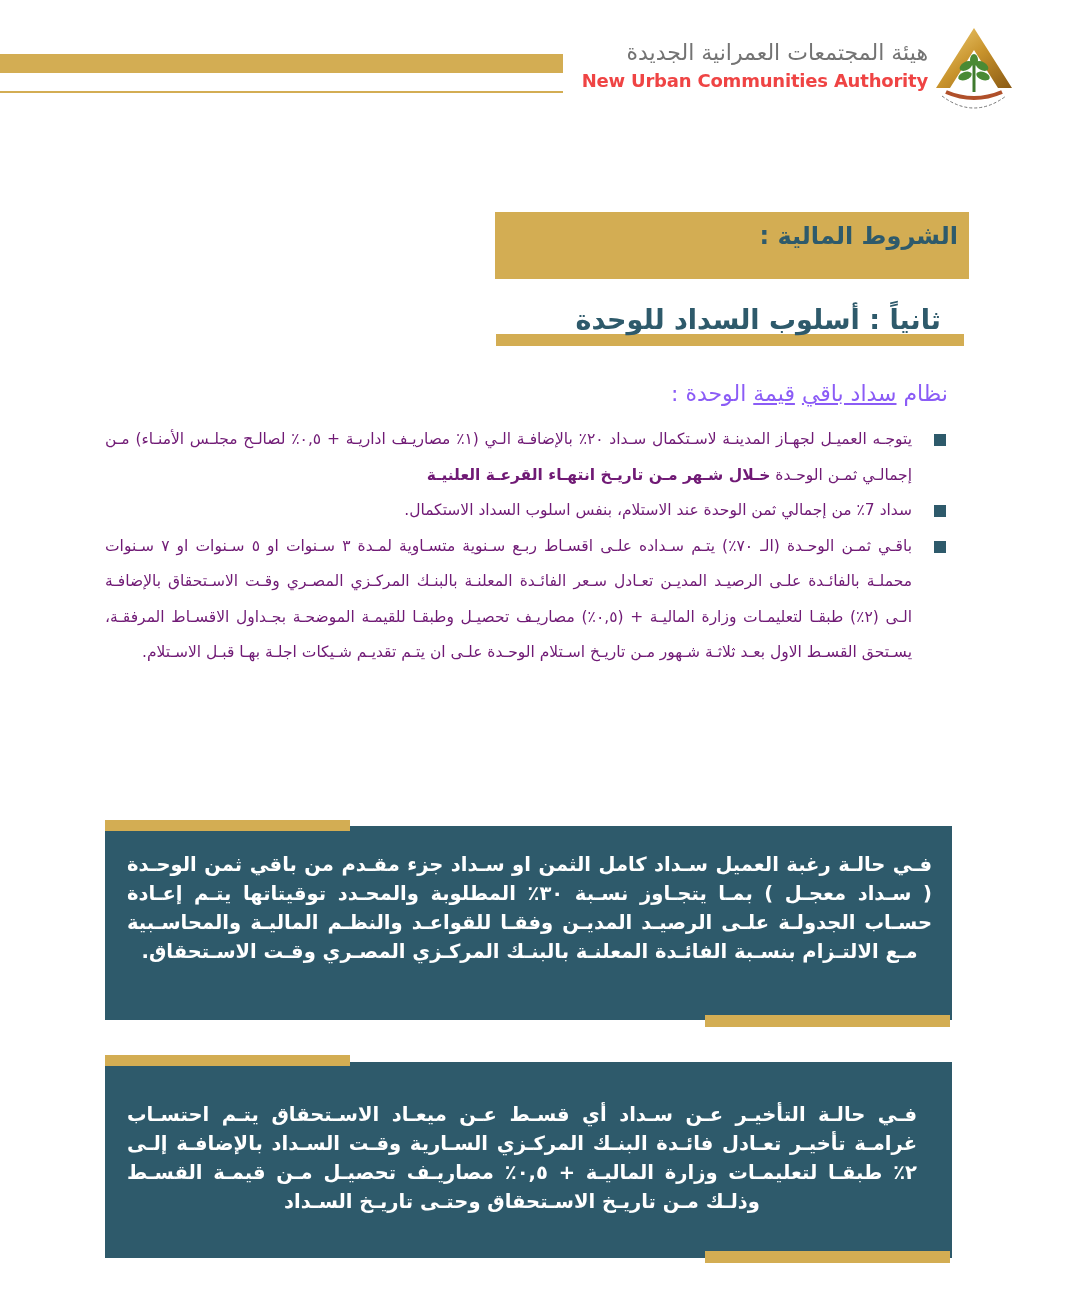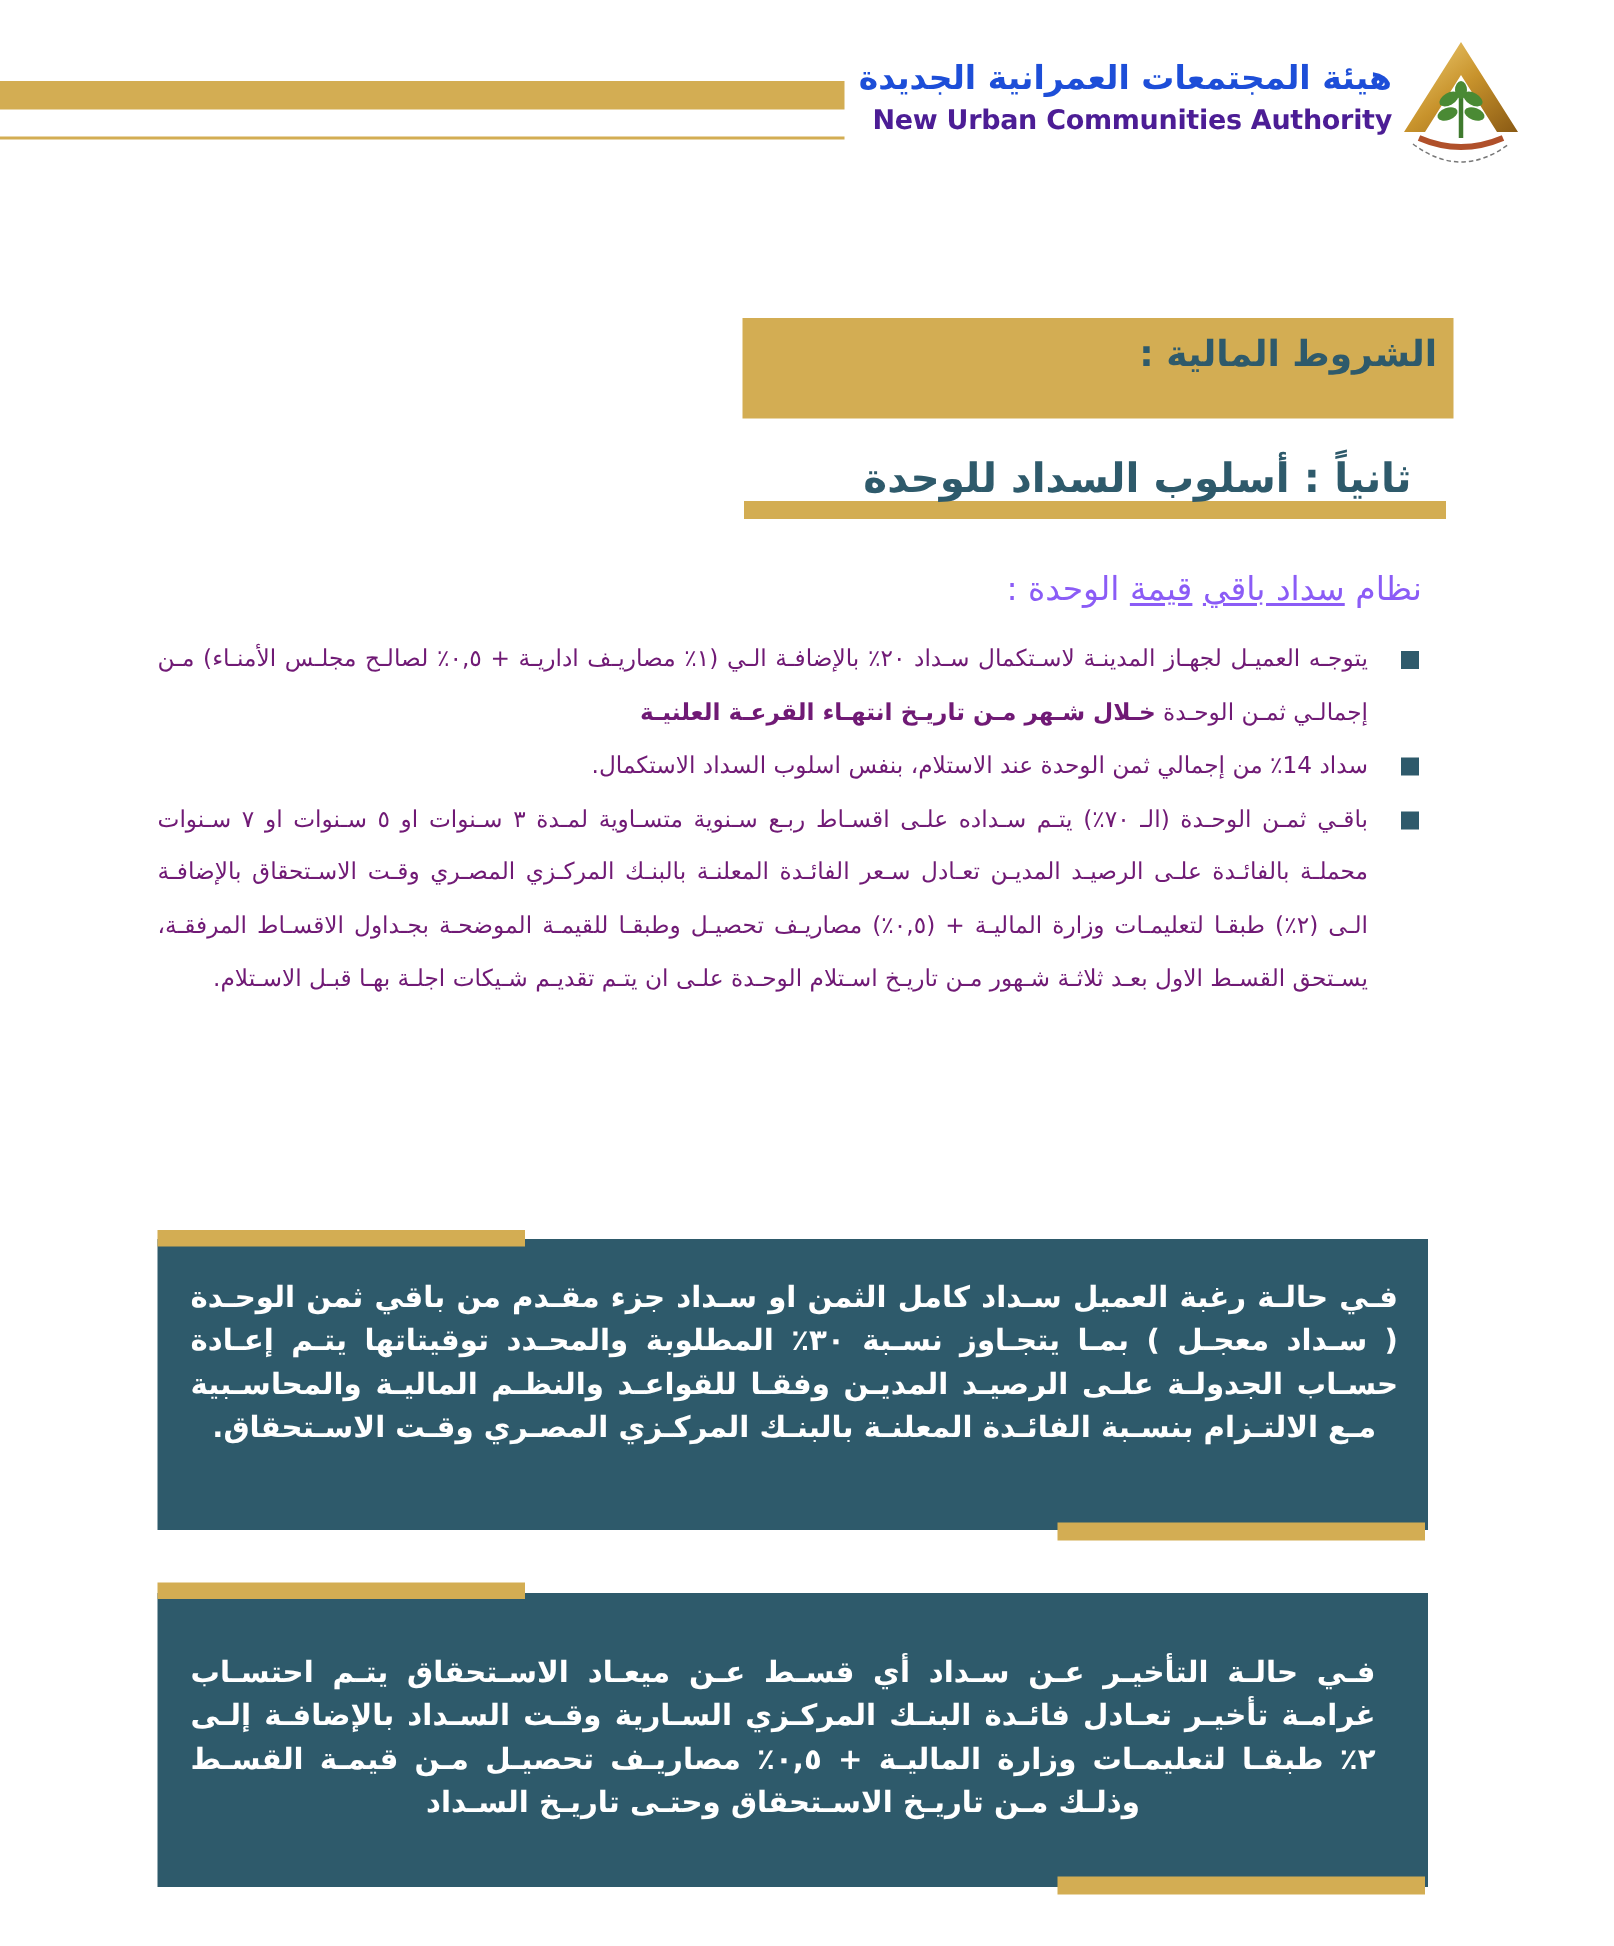--- a/index.html
+++ b/index.html
@@ -5,22 +5,22 @@
     html, body { margin: 0; padding: 0; }
     body {
       width: 1076px; height: 1297px; background: #ffffff; position: relative; overflow: hidden;
       font-family: "DejaVu Sans", sans-serif; color: #2e5a6b;
     }
     .abs { position: absolute; }
     
     .top-bar-thick { left: 0; top: 54px; width: 563px; height: 19px; background: #d3ad53; }
     .top-bar-thin { left: 0; top: 91px; width: 563px; height: 2px; background: #d3ad53; }
     
-    .brand-ar { right: 148px; top: 40px; font-size: 22px; font-weight: bold; color: #1d4ed8; direction: rtl; white-space: nowrap; font-family: "DejaVu Sans", sans-serif; }
-    .brand-en { right: 148px; top: 70px; font-size: 18px; font-weight: bold; color: #4c1d95; white-space: nowrap; font-family: "DejaVu Sans", sans-serif; letter-spacing: -0.2px; }
+    .brand-ar { right: 148px; top: 40px; font-size: 22px; font-weight: normal; color: #737373; direction: rtl; white-space: nowrap; font-family: "DejaVu Sans", sans-serif; }
+    .brand-en { right: 148px; top: 70px; font-size: 18px; font-weight: bold; color: #ef4444; white-space: nowrap; font-family: "DejaVu Sans", sans-serif; letter-spacing: -0.2px; }
     .logo { left: 932px; top: 22px; width: 84px; height: 96px; }
 
     
     .title-box { left: 495px; top: 212px; width: 474px; height: 67px; background: #d3ad53; }
     .title-text { right: 118px; top: 222px; font-size: 24px; font-weight: bold; color: #2e5a6b; direction: rtl; white-space: nowrap; }
     .sub-bar { left: 496px; top: 334px; width: 468px; height: 12px; background: #d3ad53; }
     .sub-text { right: 135px; top: 304px; font-size: 27px; font-weight: bold; color: #2e5a6b; direction: rtl; white-space: nowrap; }
 
     .system-label { right: 128px; top: 381px; font-size: 22px; color: #8b5cf6; direction: rtl; white-space: nowrap; }
     .system-label .u { text-decoration: underline; }
@@ -81,21 +81,21 @@
 </div>
 
 <ul class="abs bullets">
   <li>
     <span class="sq"></span>
     <span>يتوجـه العميـل لجهـاز المدينـة لاسـتكمال سـداد ٢٠٪ بالإضافـة الـي (١٪ مصاريـف اداريـة + ٠,٥٪ لصالـح مجلـس الأمنـاء) مـن إجمالـي ثمـن الوحـدة</span>
     <b>خـلال شـهر مـن تاريـخ انتهـاء القرعـة العلنيـة</b>
   </li>
   <li>
     <span class="sq"></span>
-    <span>سداد 14٪ من إجمالي ثمن الوحدة عند الاستلام، بنفس اسلوب السداد الاستكمال.</span>
+    <span>سداد 7٪ من إجمالي ثمن الوحدة عند الاستلام، بنفس اسلوب السداد الاستكمال.</span>
   </li>
   <li>
     <span class="sq"></span>
     <span>باقـي ثمـن الوحـدة (الـ ٧٠٪) يتـم سـداده علـى اقسـاط ربـع سـنوية متسـاوية لمـدة ٣ سـنوات او ٥ سـنوات او ٧ سـنوات محملـة بالفائـدة علـى الرصيـد المديـن تعـادل سـعر الفائـدة المعلنـة بالبنـك المركـزي المصـري وقـت الاسـتحقاق بالإضافـة الـى (٢٪) طبقـا لتعليمـات وزارة الماليـة + (٠,٥٪) مصاريـف تحصيـل وطبقـا للقيمـة الموضحـة بجـداول الاقسـاط المرفقـة، يسـتحق القسـط الاول بعـد ثلاثـة شـهور مـن تاريـخ اسـتلام الوحـدة علـى ان يتـم تقديـم شـيكات اجلـة بهـا قبـل الاسـتلام.</span>
   </li>
 </ul>
 
 <div class="abs info-box box1">
   <div class="info-text">فـي حالـة رغبة العميل سـداد كامل الثمن او سـداد جزء مقـدم من باقي ثمن الوحـدة ( سـداد معجـل ) بمـا يتجـاوز نسـبة ٣٠٪ المطلوبة والمحـدد توقيتاتها يتـم إعـادة حسـاب الجدولـة علـى الرصيـد المديـن وفقـا للقواعـد والنظـم الماليـة والمحاسـبية مـع الالتـزام بنسـبة الفائـدة المعلنـة بالبنـك المركـزي المصـري وقـت الاسـتحقاق.</div>
 </div>

